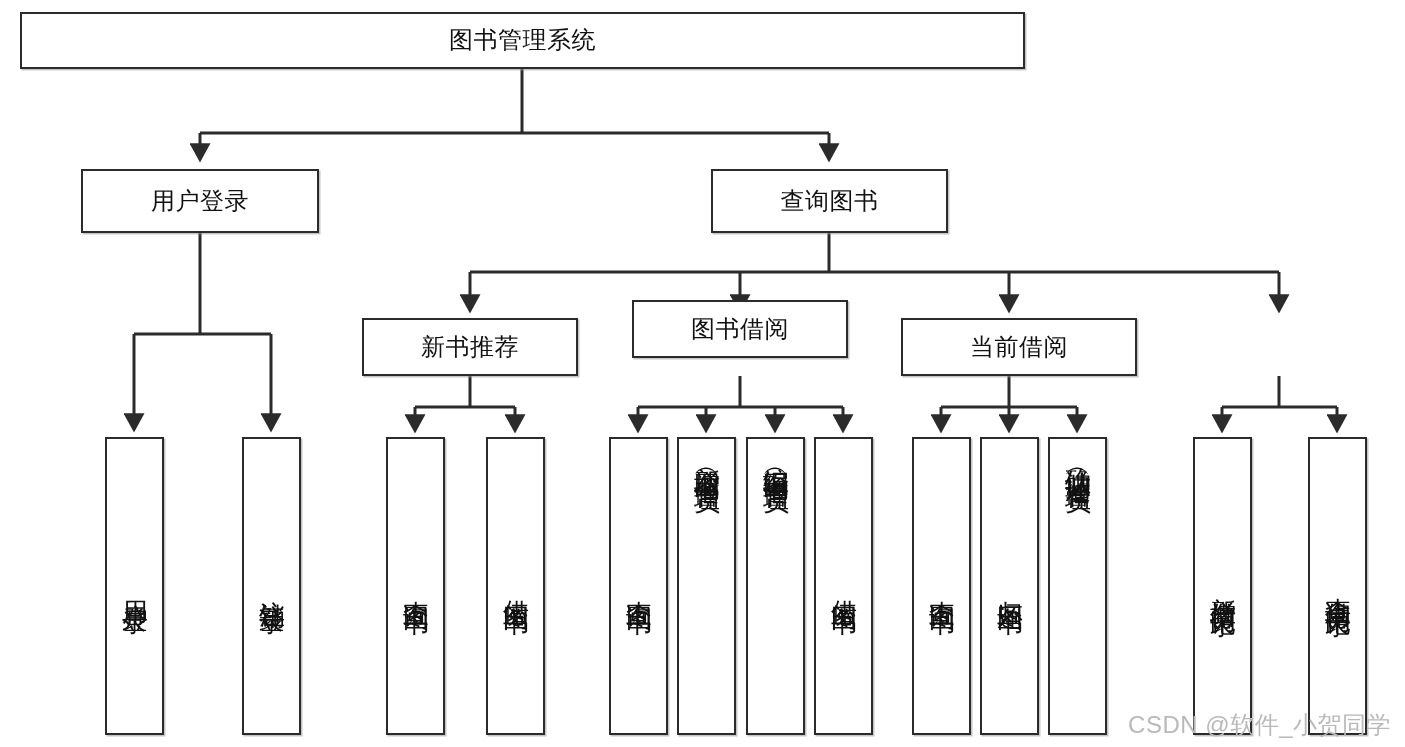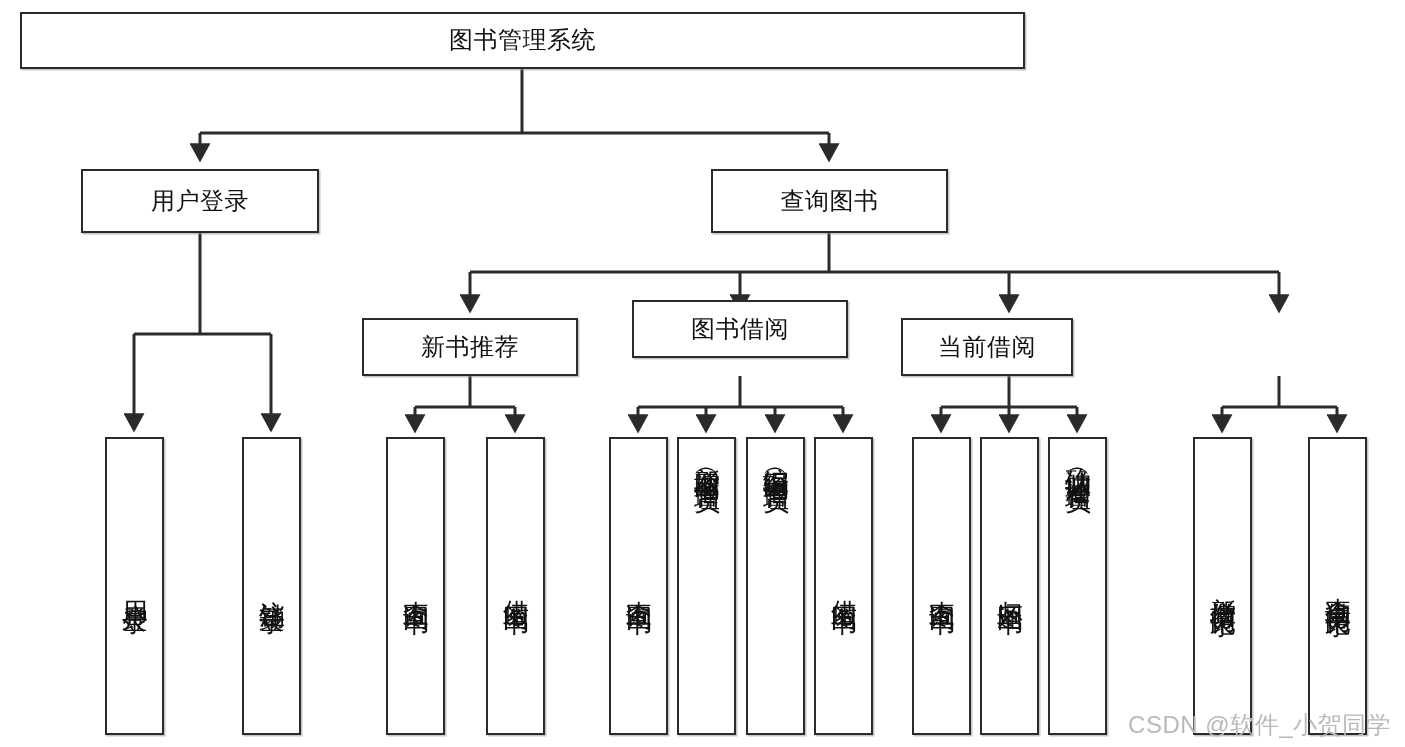--- a/index.html
+++ b/index.html
@@ -141,21 +141,21 @@
   <div class="node horiz" style="left:711px; top:169px; width:237px; height:64px;">
     <span class="txt">查询图书</span>
   </div>
 
   <div class="node horiz" style="left:362px; top:318px; width:216px; height:58px;">
     <span class="txt">新书推荐</span>
   </div>
   <div class="node horiz" style="left:632px; top:300px; width:216px; height:58px;">
     <span class="txt">图书借阅</span>
   </div>
-  <div class="node horiz" style="left:901px; top:318px; width:172px; height:58px;">
+  <div class="node horiz" style="left:901px; top:318px; width:236px; height:58px;">
     <span class="txt">当前借阅</span>
   </div>
 
   <div class="node vert mid" style="left:105px; top:437px; width:59px; height:298px;">
     <span class="txt">用户登录</span>
   </div>
   <div class="node vert mid" style="left:242px; top:437px; width:59px; height:298px;">
     <span class="txt">注销登录</span>
   </div>
 

